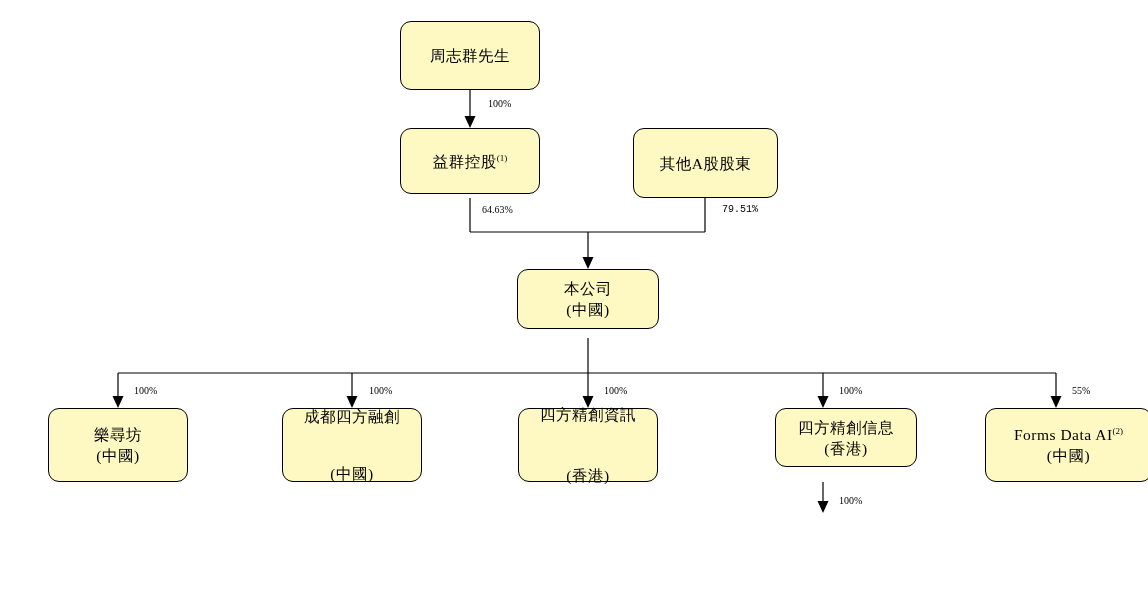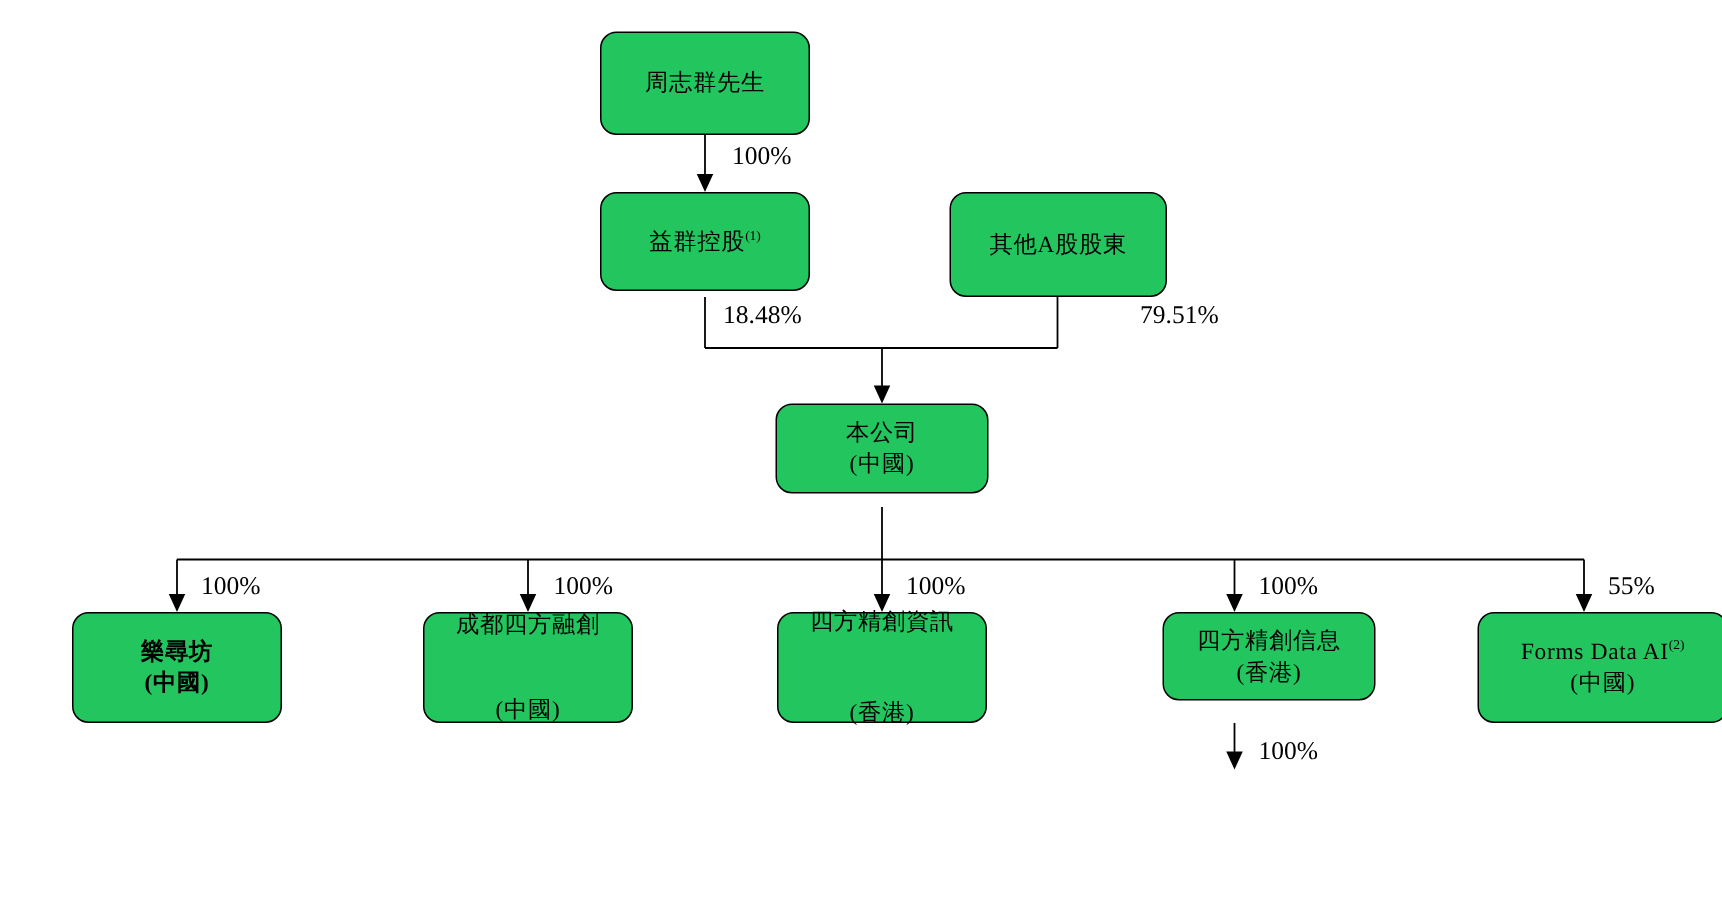--- a/index.html
+++ b/index.html
@@ -19,41 +19,41 @@
   .connectors {
     position: absolute;
     left: 0;
     top: 0;
     width: 1148px;
     height: 609px;
   }
   .node {
     position: absolute;
     box-sizing: border-box;
-    background: #22c55e;
+    background: #fef9c3;
     border: 1.5px solid #000000;
     border-radius: 11px;
     display: flex;
     flex-direction: column;
     align-items: center;
     justify-content: center;
     text-align: center;
     font-size: 15.5px;
     line-height: 21px;
     letter-spacing: 0.5px;
   }
   .node sup {
     font-size: 9px;
     line-height: 0;
     letter-spacing: 0;
     vertical-align: super;
   }
   .pct {
     position: absolute;
-    font-size: 17px;
+    font-size: 10px;
     line-height: 16px;
     white-space: nowrap;
   }
 </style>
 </head>
 <body>
 
 <div class="canvas">
 
   <svg class="connectors" viewBox="0 0 1148 609" xmlns="http://www.w3.org/2000/svg">
@@ -86,22 +86,22 @@
       <polygon points="112.5,396 123.5,396 118,408"></polygon>
       <polygon points="346.5,396 357.5,396 352,408"></polygon>
       <polygon points="582.5,396 593.5,396 588,408"></polygon>
       <polygon points="817.5,396 828.5,396 823,408"></polygon>
       <polygon points="1050.5,396 1061.5,396 1056,408"></polygon>
       <polygon points="817.5,501 828.5,501 823,513"></polygon>
     </g>
   </svg>
 
   <span class="pct" style="left:488px; top:96px;">100%</span>
-  <span class="pct" style="left:482px; top:202px;">18.48%</span>
-  <span class="pct" style="left:760px; top:202px;">79.51%</span>
+  <span class="pct" style="left:482px; top:202px;">64.63%</span>
+  <span class="pct" style="left:722px; top:202px;font-family:Liberation Mono, monospace;">79.51%</span>
   <span class="pct" style="left:134px; top:383px;">100%</span>
   <span class="pct" style="left:369px; top:383px;">100%</span>
   <span class="pct" style="left:604px; top:383px;">100%</span>
   <span class="pct" style="left:839px; top:383px;">100%</span>
   <span class="pct" style="left:1072px; top:383px;">55%</span>
   <span class="pct" style="left:839px; top:493px;">100%</span>
 
   <div class="node" style="left:400px; top:21px; width:140px; height:69px;">
     <div><span>周志群先生</span></div>
   </div>
@@ -112,21 +112,21 @@
 
   <div class="node" style="left:633px; top:128px; width:145px; height:70px;">
     <div><span>其他A股股東</span></div>
   </div>
 
   <div class="node" style="left:517px; top:269px; width:142px; height:60px;">
     <div><span>本公司</span></div>
     <div>(中國)</div>
   </div>
 
-  <div class="node" style="left:48px; top:408px; width:140px; height:74px;font-weight:bold;">
+  <div class="node" style="left:48px; top:408px; width:140px; height:74px;">
     <div><span>樂尋坊</span></div>
     <div>(中國)</div>
   </div>
 
   <div class="node" style="left:282px; top:408px; width:140px; height:74px;gap:36px;">
     <div><span>成都四方融創</span></div>
     <div>(中國)</div>
   </div>
 
   <div class="node" style="left:518px; top:408px; width:140px; height:74px;gap:40px;">

